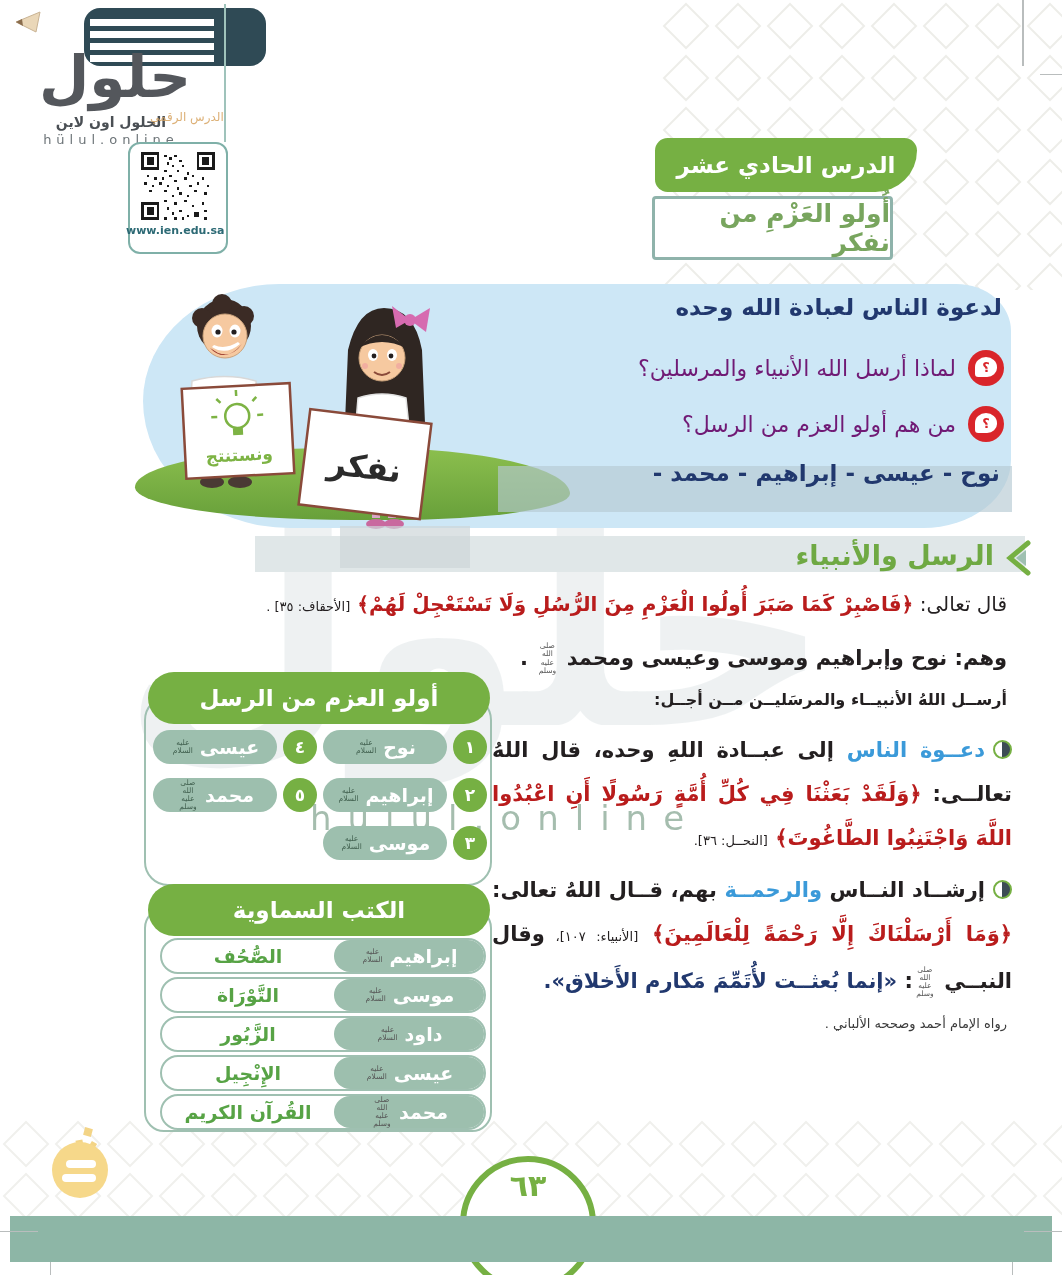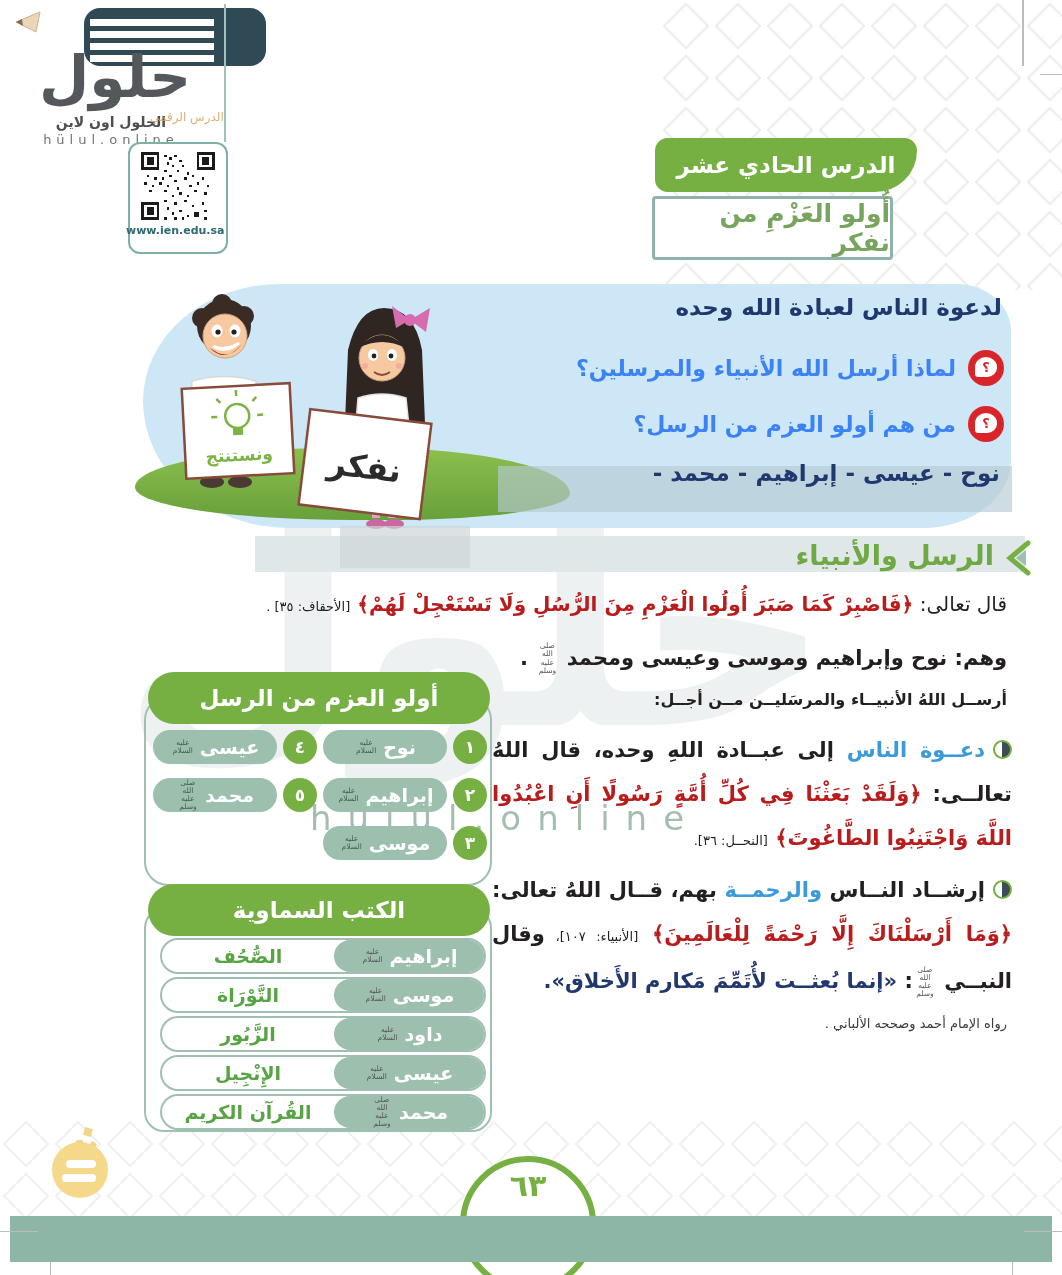--- a/index.html
+++ b/index.html
@@ -36,21 +36,21 @@
   
   .bubble{position:absolute;left:143px;top:284px;width:868px;height:244px;background:#cde7f6;
           border-radius:140px 56px 90px 150px / 120px 48px 70px 130px;z-index:1;}
   .grass{position:absolute;left:135px;top:448px;width:435px;height:72px;
          background:linear-gradient(180deg,#8cbf4e,#68a03a);border-radius:50% 50% 45% 55% / 60% 70% 40% 50%;z-index:2;}
   .gray-band{position:absolute;left:498px;top:466px;width:514px;height:46px;background:#b5cad3;opacity:.65;z-index:2;}
   .gray-block{position:absolute;left:340px;top:526px;width:130px;height:42px;background:#cdd6d9;opacity:.7;z-index:5;}
   .answer-top{position:absolute;right:60px;top:294px;direction:rtl;color:#21386e;
               font-size:23px;font-weight:bold;z-index:3;}
   .q-row{position:absolute;right:58px;display:flex;direction:rtl;align-items:center;gap:12px;z-index:3;}
-  .q-row .q-text{color:#3b82f6;font-size:22px;font-weight:bold;}
+  .q-row .q-text{color:#701a75;font-size:22px;font-weight:normal;}
   .qicon{width:36px;height:36px;border-radius:50%;background:#d9252a;position:relative;flex:none;}
   .qicon .bub{position:absolute;left:7px;top:7px;width:22px;height:20px;background:#fff;
               border-radius:50% 50% 45% 15%;display:flex;align-items:center;justify-content:center;
               color:#d9252a;font-size:13px;font-weight:bold;}
   .answers{position:absolute;right:62px;top:456px;width:430px;direction:rtl;text-align:right;
            color:#21386e;font-size:23px;font-weight:bold;line-height:34px;z-index:3;}
   .answers .ans2{display:inline-block;margin-left:60px;}
   .kids{position:absolute;left:152px;top:286px;z-index:4;}
 
   

